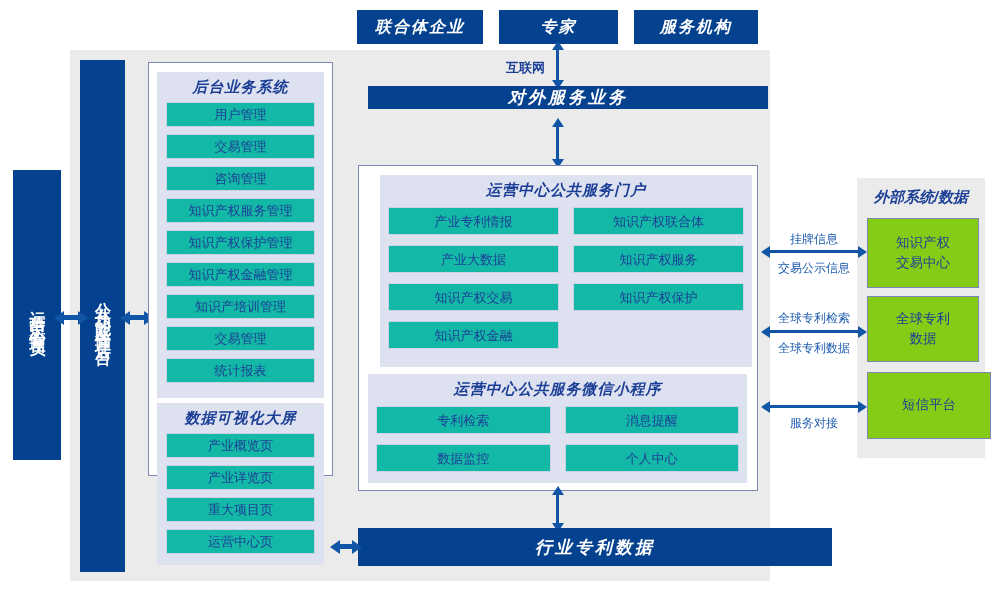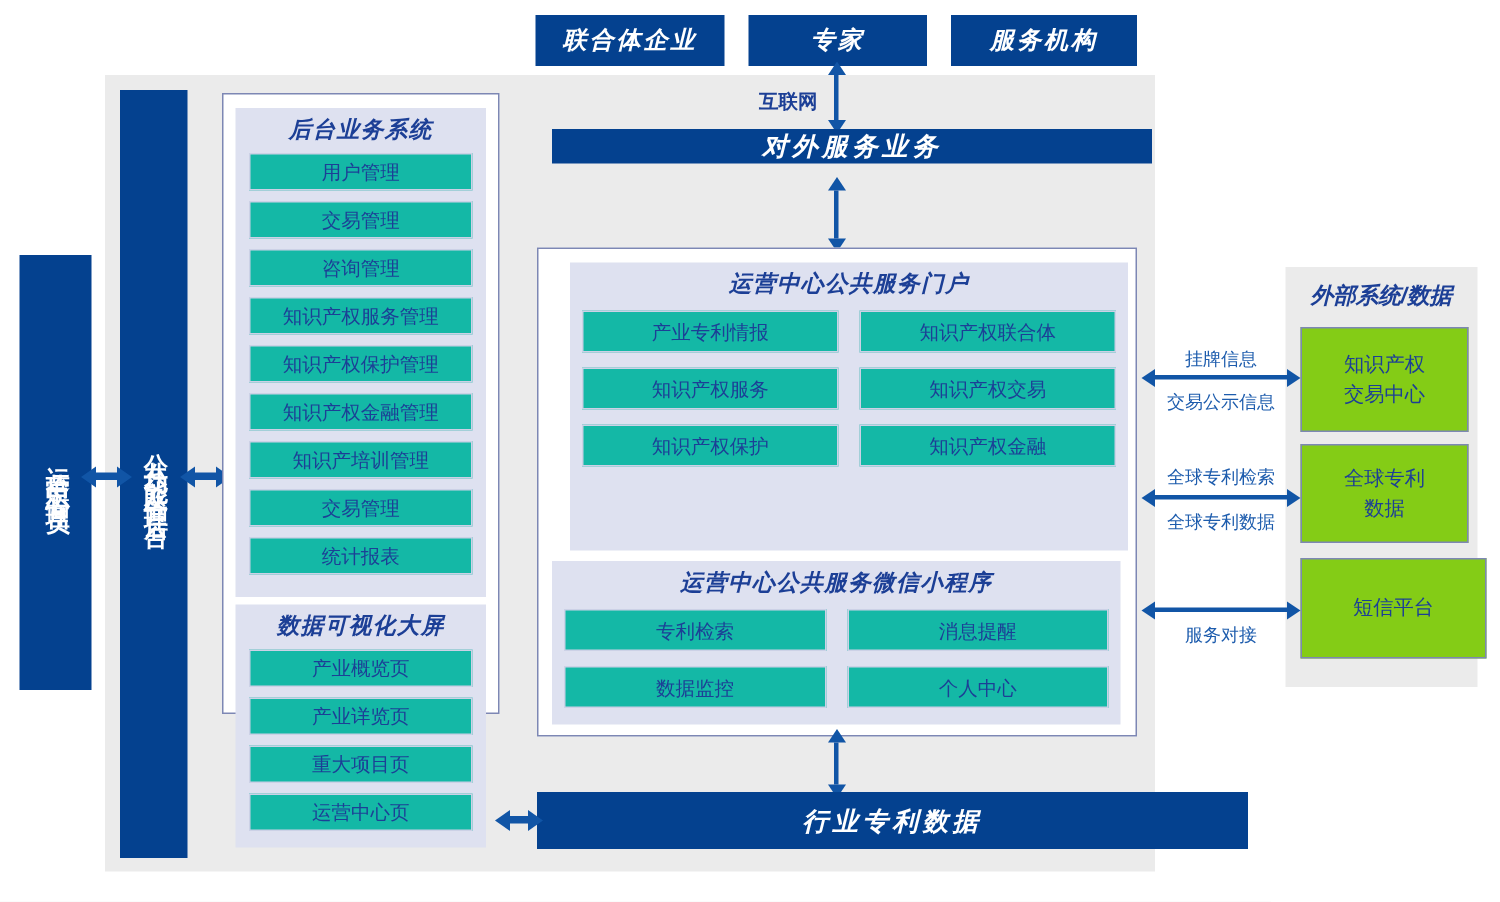--- a/index.html
+++ b/index.html
@@ -79,20 +79,21 @@
 
   <div class="av" style="left:556px;top:127px;height:32px;"></div>
 
   <div class="outer" style="left:358px;top:165px;width:400px;height:326px;">
 
     <div class="panel" style="left:9px;top:9px;width:372px;height:192px;margin-left:12px;">
       <div class="ptitle">运营中心公共服务门户</div>
       <div class="grid2">
         <div class="cell">产业专利情报</div>
         <div class="cell">知识产权联合体</div>
+        <div class="cell">产业大数据</div>
         <div class="cell">知识产权服务</div>
         <div class="cell">知识产权交易</div>
         <div class="cell">知识产权保护</div>
         <div class="cell">知识产权金融</div>
       </div>
     </div>
 
     <div class="panel" style="left:9px;top:208px;width:379px;height:109px;">
       <div class="ptitle">运营中心公共服务微信小程序</div>
       <div class="grid2">

